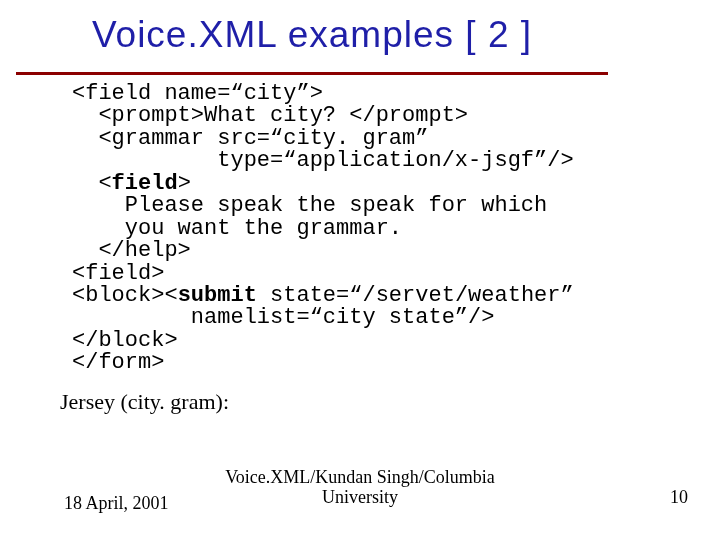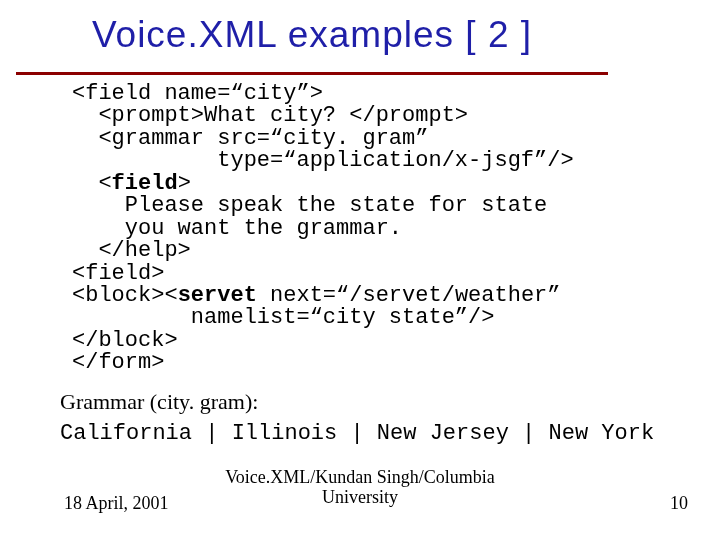--- a/index.html
+++ b/index.html
@@ -70,48 +70,47 @@
     position: absolute;
     left: 0;
     right: 0;
     bottom: 12px;
     text-align: center;
     line-height: 1.1;
   }
   .foot-right {
     position: absolute;
     right: 32px;
-    bottom: 6px;
+    bottom: 12px;
     font-family: Liberation Serif, serif;
   }
 </style>
 </head>
 <body>
 
 <div class="slide">
 
   <div class="title">Voice.XML examples [ 2 ]</div>
   <div class="rule"></div>
 
   <div class="code"><span>&lt;field name=“city”&gt;</span>
 <span>  &lt;prompt&gt;What city? &lt;/prompt&gt;</span>
 <span>  &lt;grammar src=“city. gram”</span>
 <span>           type=“application/x-jsgf”/&gt;</span>
 <span>  &lt;</span><b>field</b><span>&gt;</span>
-<span>    Please speak the state for state</span>
+<span>    Please speak the speak for which</span>
 <span>    you want the grammar.</span>
 <span>  &lt;/help&gt;</span>
 <span>&lt;field&gt;</span>
-<span>&lt;block&gt;&lt;</span><b>servet</b><span> next=“/servet/weather”</span>
+<span>&lt;block&gt;&lt;</span><b>submit</b><span> state=“/servet/weather”</span>
 <span>         namelist=“city state”/&gt;</span>
 <span>&lt;/block&gt;</span>
 <span>&lt;/form&gt;</span></div>
 
-  <div class="grammar-label">Grammar (city. gram):</div>
-  <div class="grammar-line">California | Illinois | New Jersey | New York</div>
+  <div class="grammar-label">Jersey (city. gram):</div>
 
   <div class="footer">
     <div class="foot-left">18 April, 2001</div>
     <div class="foot-center">Voice.XML/Kundan Singh/Columbia<br>University</div>
     <div class="foot-right">10</div>
   </div>
 
 </div>
 
 </body></html>

